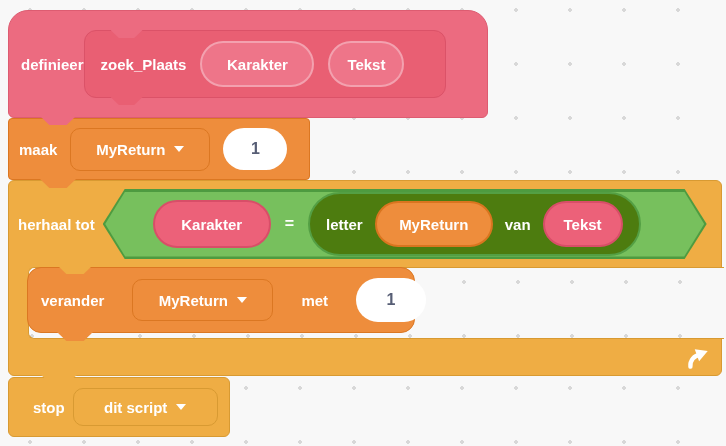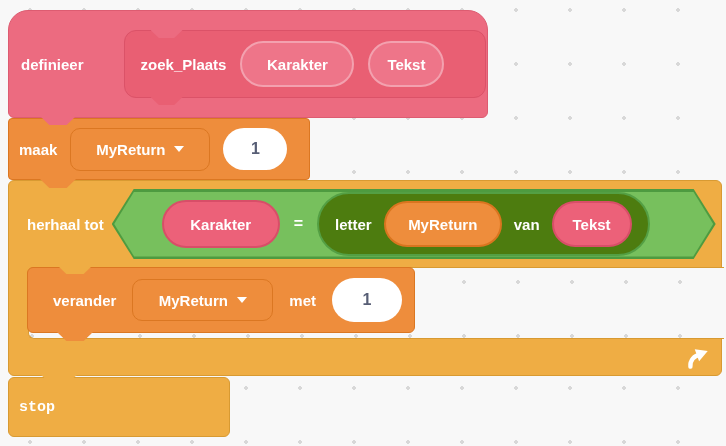--- a/index.html
+++ b/index.html
@@ -48,21 +48,21 @@
     border-radius:6px 0 0 6px;
   }
 </style>
 </head>
 <body>
 
 <div id="workspace">
 
   <div class="block" style="left:8px;top:10px;width:480px;height:108px;background:#EC6B80;border:1px solid #DD5C71;border-radius:20px 20px 6px 6px;padding-left:12px;gap:0;">
     <span class="lbl">definieer</span>
-    <div style="position:relative;flex:none;display:flex;align-items:center;width:362px;height:68px;background:#E95F73;border:1px solid #DB5268;border-radius:12px;padding:0 16px;gap:14px;box-sizing:border-box;margin-left:40px;">
+    <div style="position:relative;flex:none;display:flex;align-items:center;width:362px;height:68px;background:#E95F73;border:1px solid #DB5268;border-radius:12px;padding:0 16px;gap:14px;box-sizing:border-box;">
 
       <div class="bump" style="left:26px;top:-1px;width:32px;height:8px;background:#EC6B80;"></div>
 
       <div class="bump" style="left:26px;bottom:-8px;width:32px;height:8px;background:#E95F73;"></div>
       <span class="lbl">zoek_Plaats</span>
       <div class="oval" style="width:114px;height:46px;background:#EE7589;border:2px solid #F3A1AF;">
         <span>Karakter</span>
       </div>
       <div class="oval" style="width:76px;height:46px;background:#EE7589;border:2px solid #F3A1AF;">
         <span>Tekst</span>
@@ -80,21 +80,21 @@
     <div class="oval winput" style="width:64px;height:42px;">
       <span>1</span>
     </div>
   </div>
   <div class="bump" style="left:40px;top:179px;width:36px;height:9px;background:#EE8D3C;filter:drop-shadow(0 1px 0 #DB7722);"></div>
 
   <div style="position:absolute;left:8px;top:180px;width:714px;height:196px;background:#EFAD44;border:1px solid #D89A32;border-radius:6px;box-sizing:border-box;">
 
     <div class="hole" style="left:19px;top:86px;width:696px;height:72px;"></div>
 
-    <div class="block" style="left:0;top:0;width:714px;height:86px;padding-left:18px;gap:8px;background:transparent;">
+    <div class="block" style="left:0;top:0;width:714px;height:86px;padding-left:9px;gap:8px;background:transparent;">
       <span class="lbl">herhaal tot</span>
 
       <div class="hexa" style="width:604px;height:70px;">
         <div class="hx-out"></div>
         <div class="hx-in"></div>
         <div class="hx-content">
           <div class="oval" style="width:118px;height:48px;background:#EC6179;border:2px solid #D84E68;">
             <span>Karakter</span>
           </div>
           <span class="lbl" style="font-size:16px;">=</span>
@@ -114,32 +114,36 @@
     </div>
 
     <svg style="position:absolute;left:676px;top:164px;" width="26" height="26" viewBox="0 0 24 24">
       <path d="M5 20 A 10 10 0 0 1 14 9" fill="none" stroke="#fff" stroke-width="4" stroke-linecap="round"></path>
       <path d="M9 4 L21 5.5 L13 15 Z" fill="#fff"></path>
     </svg>
   </div>
 
   <div class="bump" style="left:57px;top:265px;width:36px;height:9px;background:#EFAD44;filter:drop-shadow(0 1px 0 #D89A32);"></div>
 
-  <div class="block" style="left:27px;top:267px;width:388px;height:66px;background:#EE8D3C;border:1px solid #DB7722;border-radius:6px;padding-left:13px;gap:16px;z-index:5;justify-content:center;">
+  <div class="block" style="left:27px;top:267px;width:388px;height:66px;background:#EE8D3C;border:1px solid #DB7722;border-radius:14px;padding-left:13px;gap:28px;z-index:5;">
     <span class="lbl">verander</span>
     <div class="dd" style="width:141px;height:42px;background:#EE8D3C;border:1px solid #DB7722;">
       <span>MyReturn</span>
       <span class="caret"></span>
     </div>
     <span class="lbl">met</span>
     <div class="oval winput" style="width:70px;height:44px;">
       <span>1</span>
     </div>
   </div>
   <div class="bump" style="left:57px;top:332px;width:36px;height:9px;background:#EE8D3C;filter:drop-shadow(0 1px 0 #DB7722);"></div>
 
   <div class="bump" style="left:40px;top:374px;width:38px;height:9px;background:#EFAD44;filter:drop-shadow(0 1px 0 #D89A32);"></div>
 
-  <div class="block" style="left:8px;top:377px;width:222px;height:60px;background:#EFAD44;border:1px solid #D89A32;border-radius:6px;padding-left:10px;gap:8px;font-family:Liberation Mono, monospace;">
+  <div class="block" style="left:8px;top:377px;width:222px;height:60px;background:#EFAD44;border:1px solid #D89A32;border-radius:6px;padding-left:24px;gap:8px;">
     <span class="lbl">stop</span>
+    <div class="dd" style="width:145px;height:38px;background:#EFAD44;border:1px solid #D89A32;">
+      <span>dit script</span>
+      <span class="caret"></span>
+    </div>
   </div>
 
 </div>
 
 </body></html>

